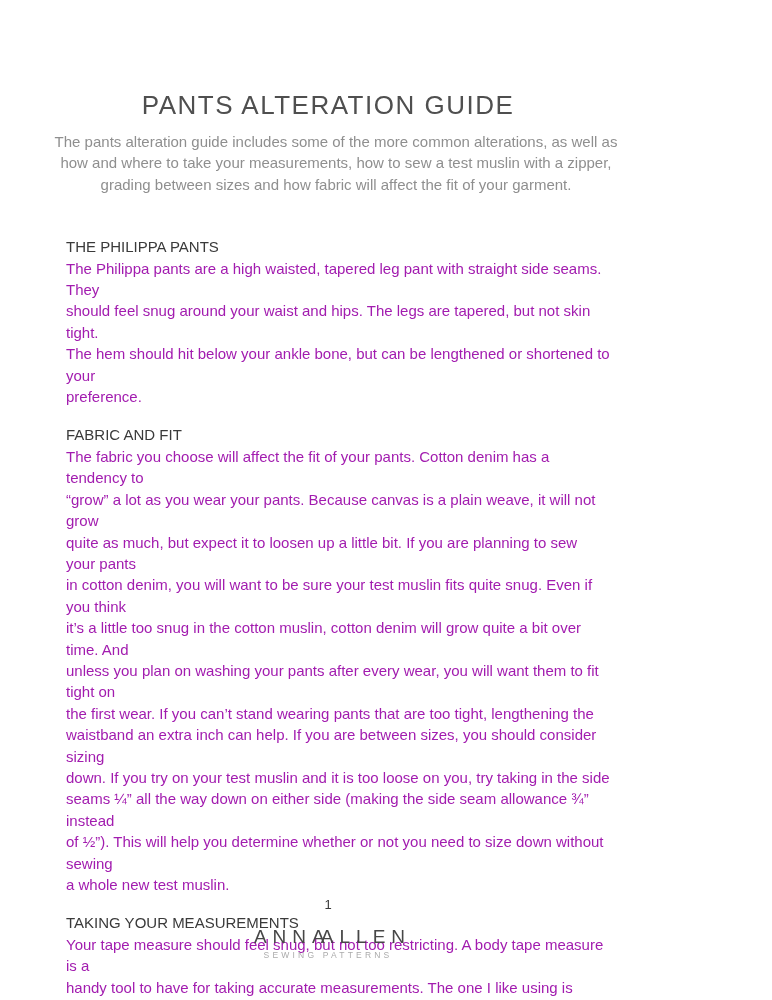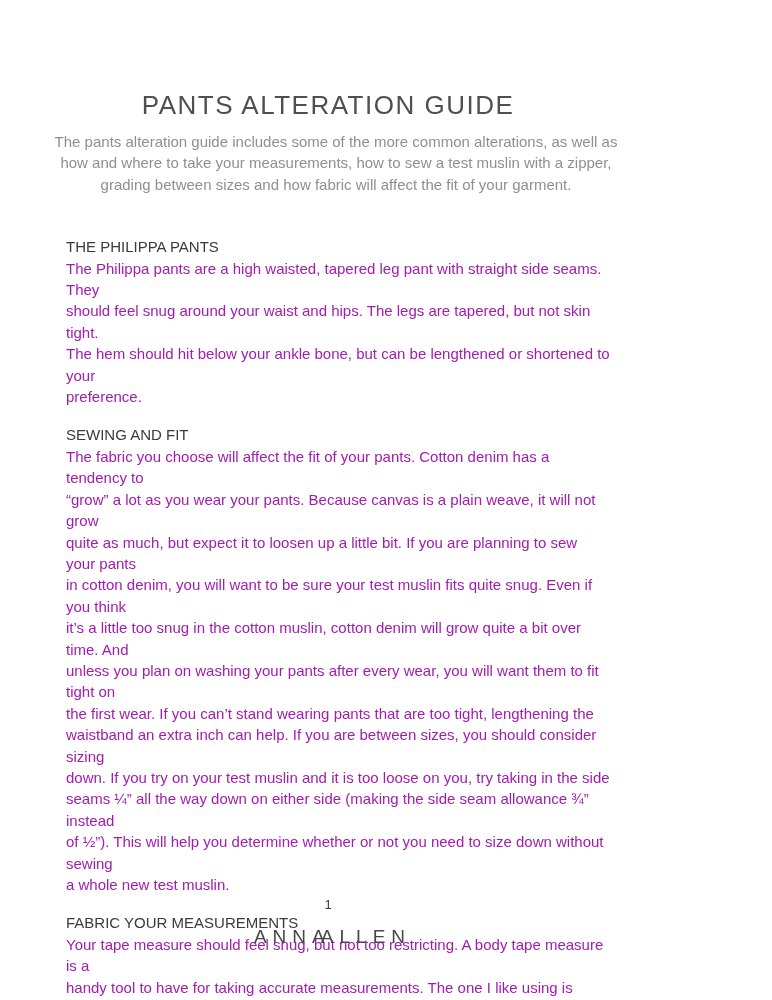--- a/index.html
+++ b/index.html
@@ -103,51 +103,52 @@
 
     <div class="section">
       <div class="section-heading">THE PHILIPPA PANTS</div>
       <div class="section-body">The Philippa pants are a high waisted, tapered leg pant with straight side seams. They
 should feel snug around your waist and hips. The legs are tapered, but not skin tight.
 The hem should hit below your ankle bone, but can be lengthened or shortened to your
 preference.</div>
     </div>
 
     <div class="section">
-      <div class="section-heading">SEWING AND FIT</div>
+      <div class="section-heading">FABRIC AND FIT</div>
       <div class="section-body">The fabric you choose will affect the fit of your pants. Cotton denim has a tendency to
 “grow” a lot as you wear your pants. Because canvas is a plain weave, it will not grow
 quite as much, but expect it to loosen up a little bit. If you are planning to sew your pants
 in cotton denim, you will want to be sure your test muslin fits quite snug. Even if you think
 it’s a little too snug in the cotton muslin, cotton denim will grow quite a bit over time. And
 unless you plan on washing your pants after every wear, you will want them to fit tight on
 the first wear. If you can’t stand wearing pants that are too tight, lengthening the
 waistband an extra inch can help. If you are between sizes, you should consider sizing
 down. If you try on your test muslin and it is too loose on you, try taking in the side
 seams ¼” all the way down on either side (making the side seam allowance ¾” instead
 of ½”). This will help you determine whether or not you need to size down without sewing
 a whole new test muslin.</div>
     </div>
 
     <div class="section">
-      <div class="section-heading">FABRIC YOUR MEASUREMENTS</div>
+      <div class="section-heading">TAKING YOUR MEASUREMENTS</div>
       <div class="section-body">Your tape measure should feel snug, but not too restricting. A body tape measure is a
 handy tool to have for taking accurate measurements. The one I like using is called
 “MyoTape Body Tape Measure” but there should be several brands out there that are
 just as good. When you are figuring out your size, instead of just looking at the body
 measurements, I recommend also referencing the garment measurements. The body
 measurements on the chart include wearing ease, but the garment measurements do not.
 You can find the measurement chart in the Sewing Instructions PDF on page 2. Because
 these pants are meant to be made from woven non–stretch fabric, you will want to have a
 little wearing ease and this amount can vary slightly from person to person. In the
 despriptions below, you will find the amount of ease I recommend for each measurement.
 If you are planning to use fabric with stretch, you will require less wearing ease.</div>
     </div>
 
   </div>
 
   <div class="page-number">1</div>
 
   <div class="brand">
     <div class="brand-name"><span>ANN</span><span class="aa"><span>A</span><span class="aa-second">A</span></span><span>LLEN</span></div>
+    <div class="brand-tagline">SEWING PATTERNS</div>
   </div>
 
 </div>
 
 </body></html>

